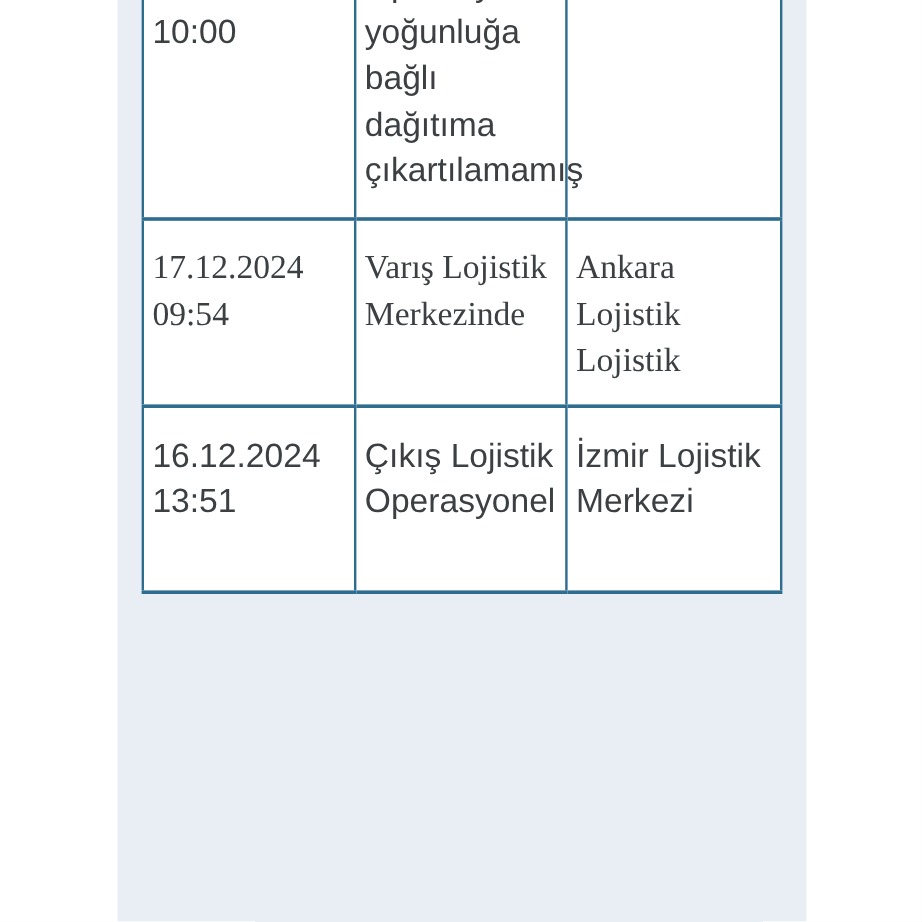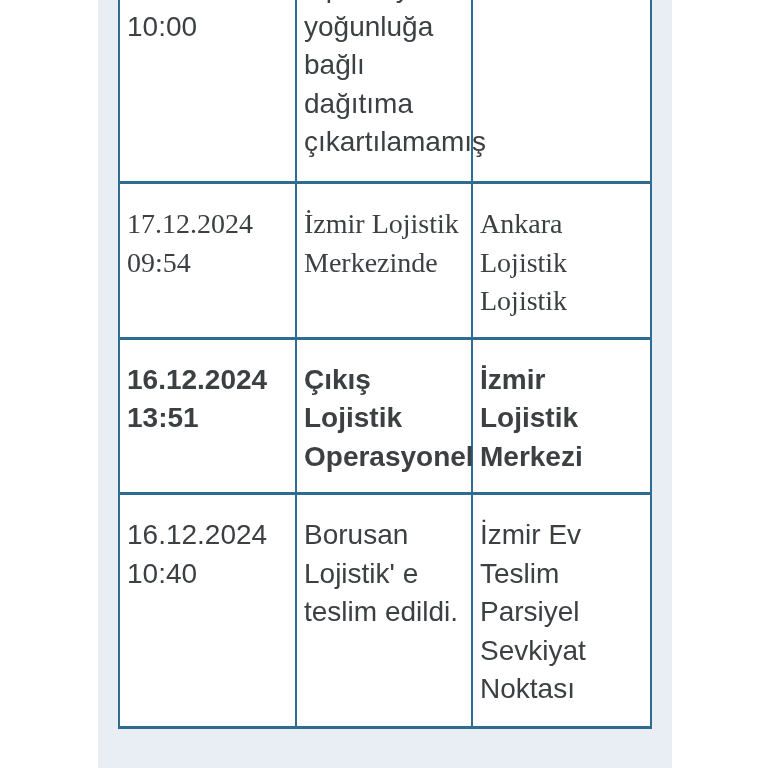--- a/index.html
+++ b/index.html
@@ -45,21 +45,21 @@
     vertical-align: top;
     padding: 21px 4px 16px 7px;
     background: #ffffff;
     overflow: visible;
   }
   col.c-datetime { width: 177px; }
   col.c-status   { width: 176px; }
   col.c-location { width: 179px; }
   tr.r-tall  { height: 236px; }
   tr.r-mid1  { height: 154px; font-family: Liberation Serif, serif; }
-  tr.r-mid2  { height: 155px; font-weight: bold; }
+  tr.r-mid2  { height: 155px; }
   tr.r-last  { height: 234px; }
 </style>
 </head>
 <body>
 
 <div class="viewport">
   <div class="panel">
     <table class="tracking">
       <colgroup>
         <col class="c-datetime">
@@ -67,29 +67,24 @@
         <col class="c-location">
       </colgroup>
       <tbody>
         <tr class="r-tall">
           <td>20.12.2024 10:00</td>
           <td>Operasyonel yoğunluğa bağlı dağıtıma çıkartılamamış</td>
           <td></td>
         </tr>
         <tr class="r-mid1">
           <td>17.12.2024 09:54</td>
-          <td>İzmir Lojistik Merkezinde</td>
+          <td>Varış Lojistik Merkezinde</td>
           <td>Ankara Lojistik Lojistik</td>
         </tr>
         <tr class="r-mid2">
           <td>16.12.2024 13:51</td>
           <td>Çıkış Lojistik Operasyonel</td>
           <td>İzmir Lojistik Merkezi</td>
         </tr>
-        <tr class="r-last">
-          <td>16.12.2024 10:40</td>
-          <td>Borusan Lojistik' e teslim edildi.</td>
-          <td>İzmir Ev Teslim Parsiyel Sevkiyat Noktası</td>
-        </tr>
       </tbody>
     </table>
   </div>
 </div>
 
 </body></html>

